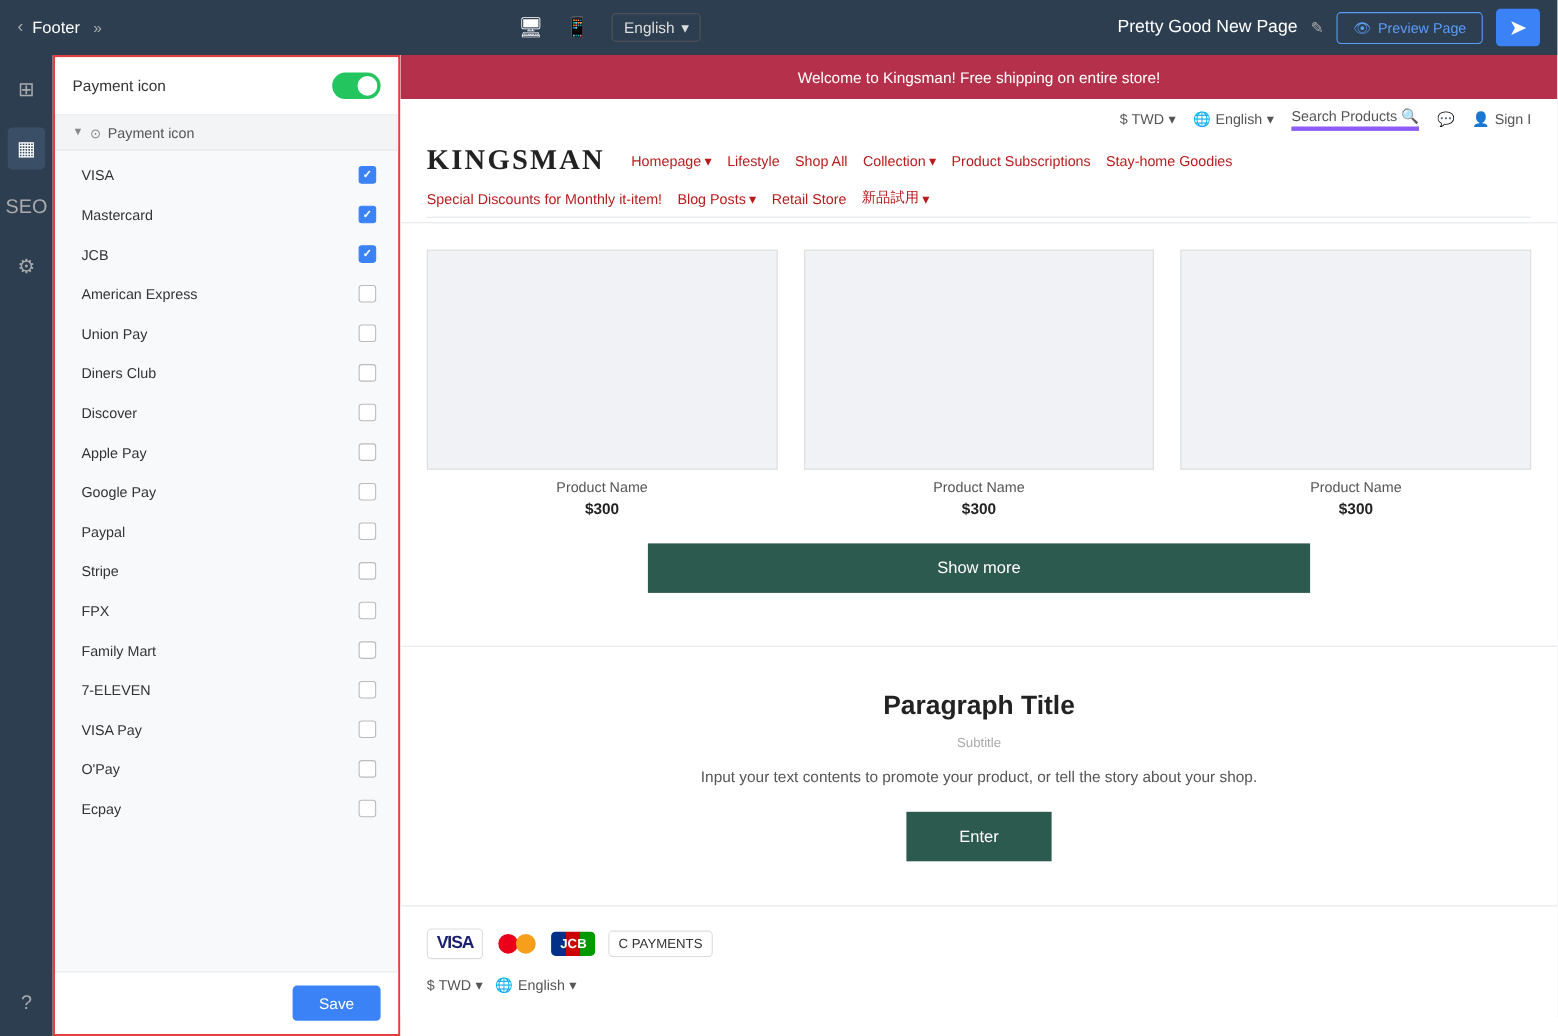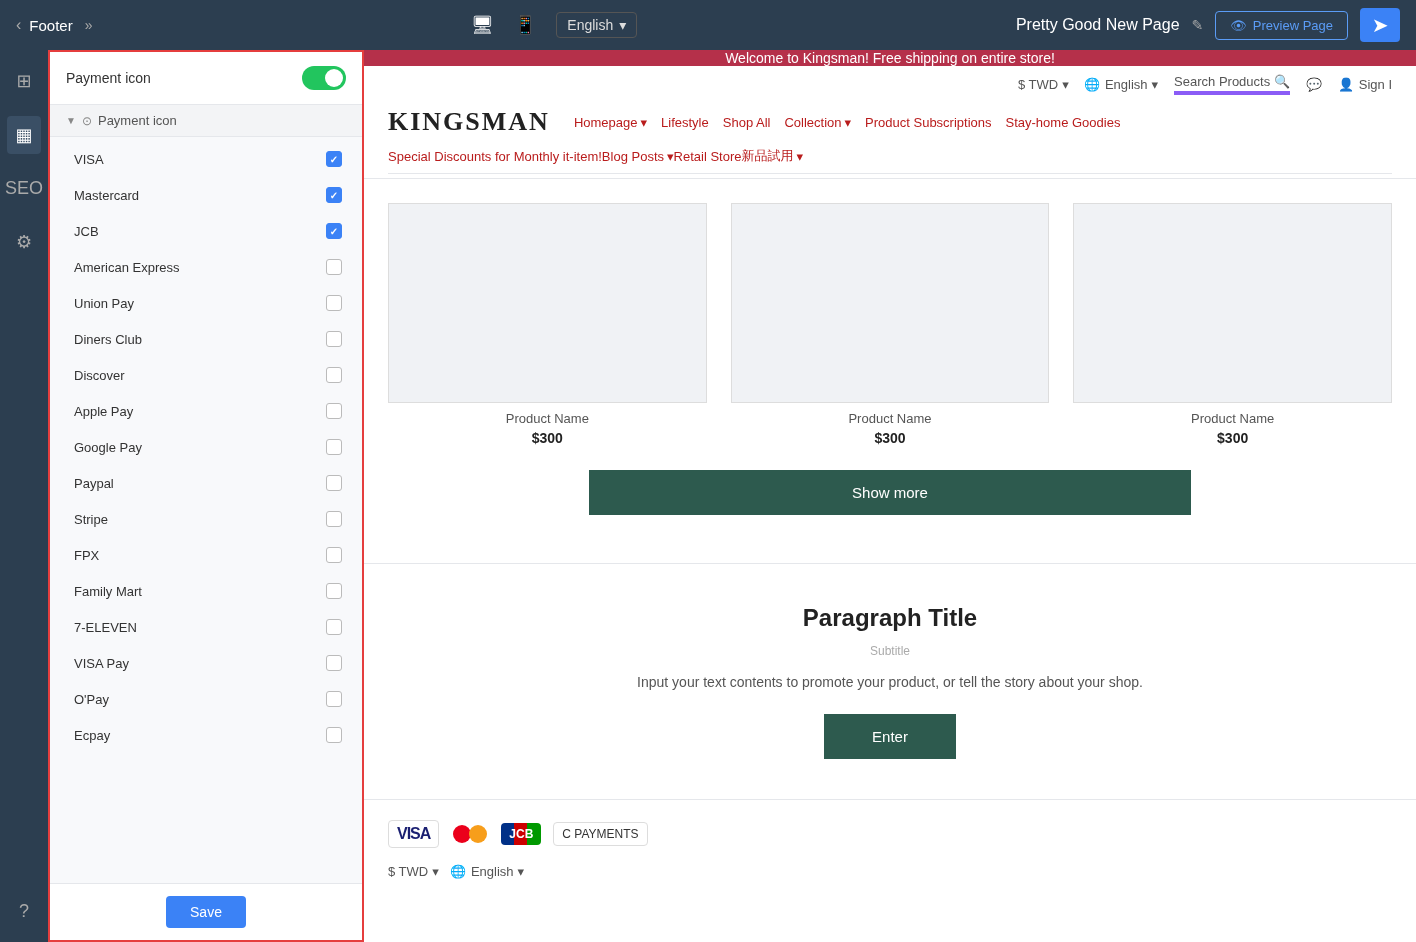--- a/index.html
+++ b/index.html
@@ -83,38 +83,38 @@
       align-items: center;
       justify-content: space-between;
       padding: 10px 20px 10px 24px;
       cursor: pointer;
     }
     .payment-item-label { font-size: 13px; color: #333; }
     .checkbox { width: 16px; height: 16px; border: 1.5px solid #bbb; border-radius: 3px; display: flex; align-items: center; justify-content: center; background: white; flex-shrink: 0; }
     .checkbox.checked { border-color: #3b82f6; background: #3b82f6; }
     .checkbox.checked::after { content: '✓'; color: white; font-size: 10px; font-weight: bold; }
 
-    .panel-footer { padding: 12px 16px; background: white; border-top: 1px solid #e5e7eb; display: flex; justify-content: center; }
+    .panel-footer { padding: 12px 16px; background: white; border-top: 1px solid #e5e7eb; display: flex; justify-content: flex-end; }
     .save-btn { background: #3b82f6; color: white; border: none; border-radius: 4px; padding: 8px 24px; font-size: 14px; font-weight: 500; cursor: pointer; }
 
     
     .preview-area {
       flex: 1;
       background: white;
       overflow-y: auto;
       display: flex;
       flex-direction: column;
     }
 
     
     .store-banner {
       background: #b5304a;
       color: white;
       text-align: center;
-      padding: 0;
+      padding: 12px;
       font-size: 14px;
       font-weight: 500;
       flex-shrink: 0;
     }
 
     
     .store-header {
       padding: 8px 24px 4px;
       border-bottom: 1px solid #e5e7eb;
       flex-shrink: 0;
@@ -134,20 +134,21 @@
 
     .store-nav { display: flex; align-items: center; gap: 0; padding: 6px 0; }
     .store-logo { font-family: Georgia, serif; font-size: 26px; font-weight: bold; color: #222; letter-spacing: 2px; margin-right: 24px; }
     .nav-items { display: flex; align-items: center; gap: 14px; flex-wrap: wrap; }
     .nav-item { font-size: 13px; color: #b91c1c; cursor: pointer; white-space: nowrap; display: flex; align-items: center; gap: 3px; }
 
     
     .store-nav-2 {
       display: flex;
       align-items: center;
+      gap: 14px;
       padding: 4px 0 8px;
       border-bottom: 1px solid #e5e7eb;
     }
 
     
     .product-section { padding: 24px; }
     .product-grid { display: grid; grid-template-columns: repeat(3, 1fr); gap: 24px; margin-bottom: 24px; }
     .product-card { text-align: center; }
     .product-image-placeholder { width: 100%; height: 200px; background: #f0f2f5; border: 1px solid #ddd; margin-bottom: 8px; }
     .product-name { font-size: 13px; color: #555; margin-bottom: 4px; }

